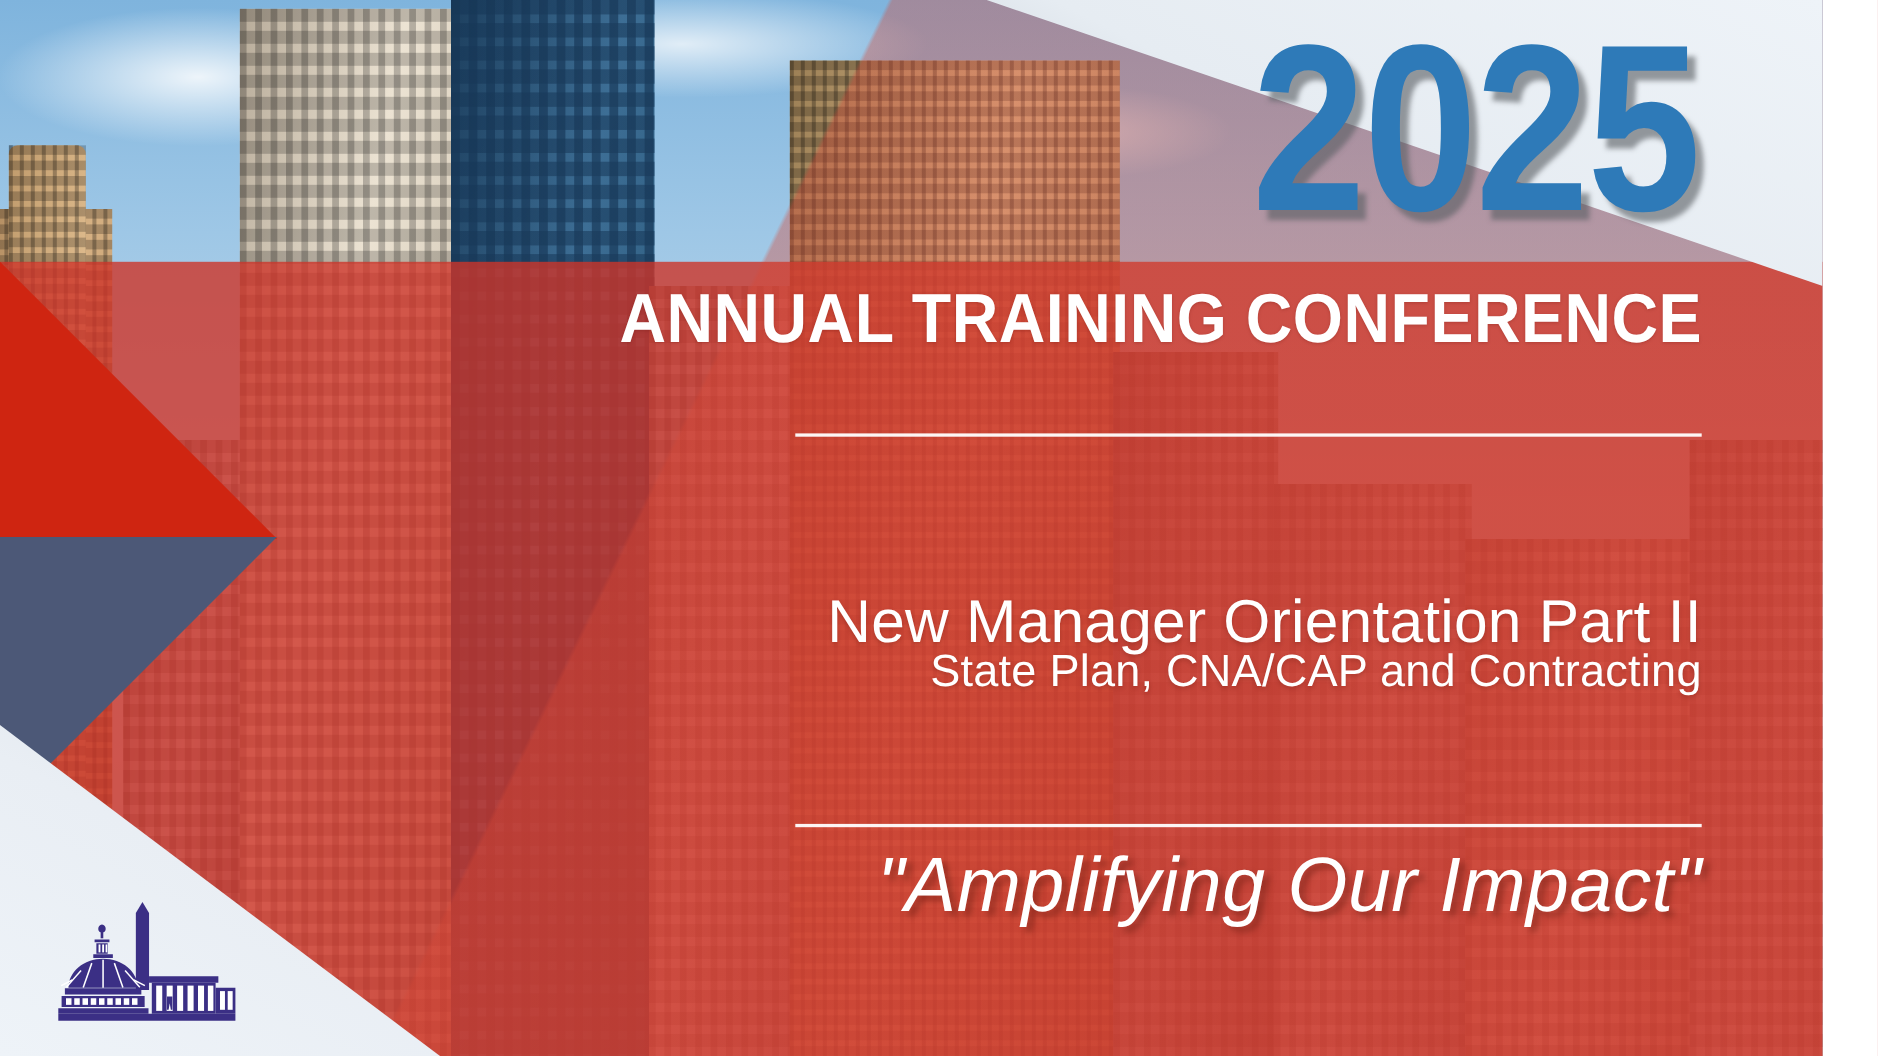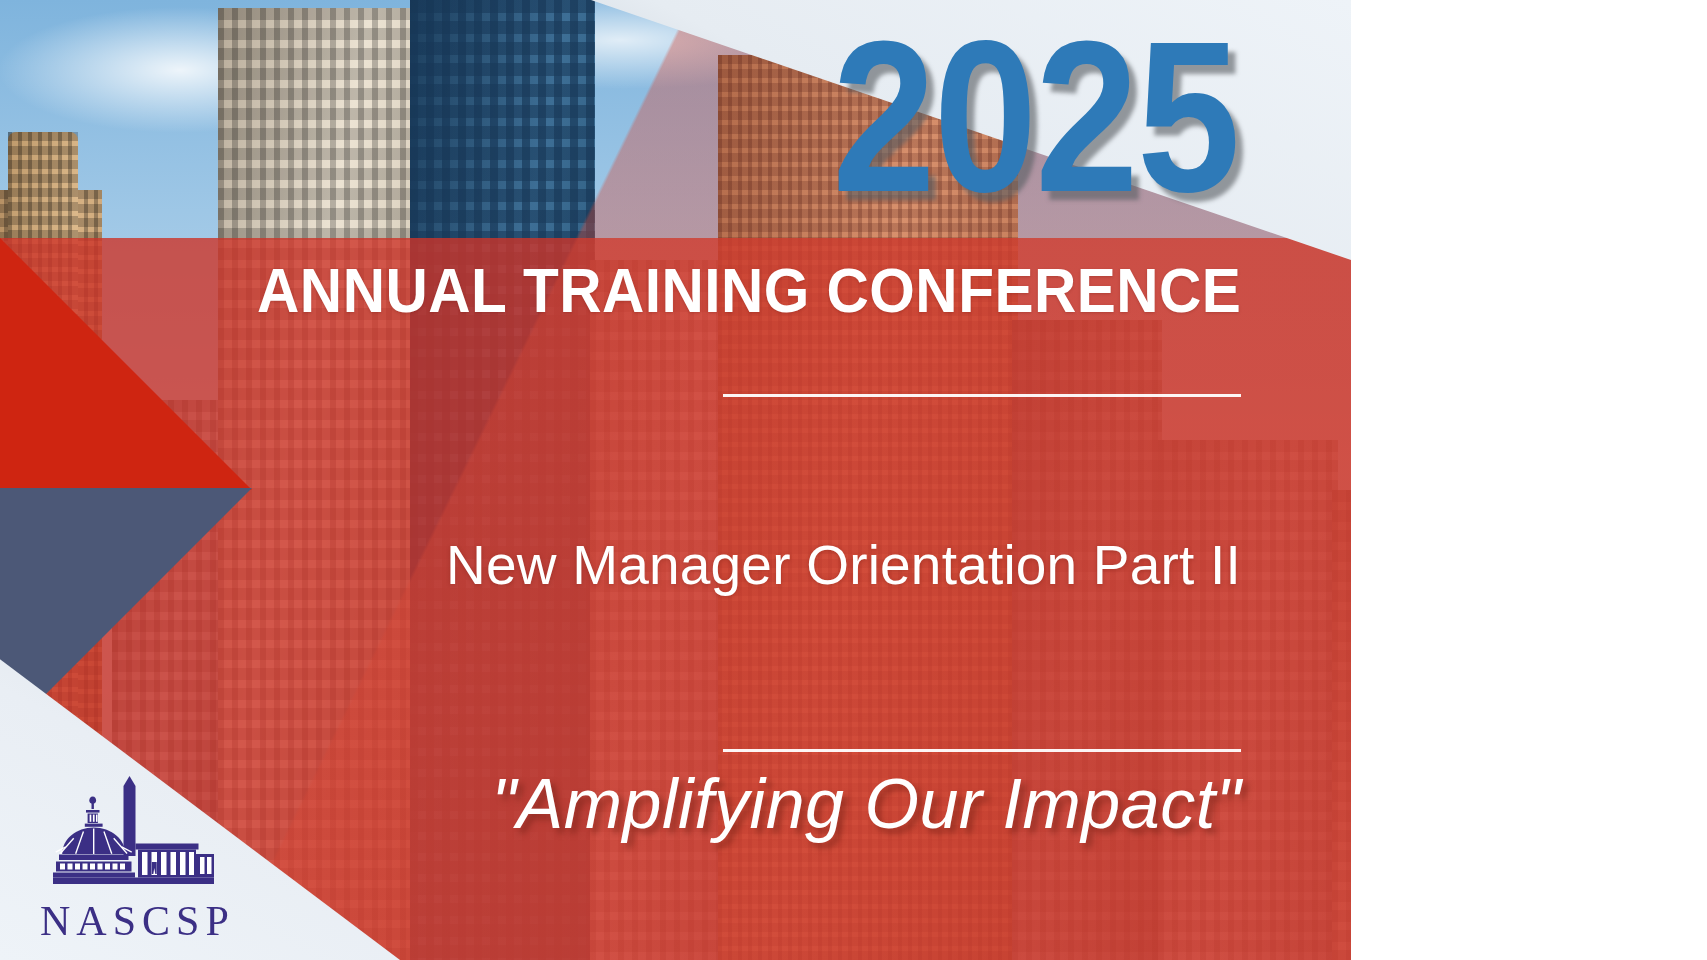--- a/index.html
+++ b/index.html
@@ -8,21 +8,21 @@
     padding: 0;
     background: #ffffff;
   }
   body {
     font-family: "Liberation Sans", sans-serif;
   }
 
   
   .slide {
     position: relative;
-    width: 1351px;
+    width: 1657px;
     height: 960px;
     overflow: hidden;
     background: #eef2f7;
   }
 
   
   .photo {
     position: absolute;
     inset: 0;
     overflow: hidden;
@@ -288,20 +288,21 @@
   <div class="corner-bl-navy"></div>
   <div class="corner-bl-white"></div>
 
   <div class="year">2025</div>
 
   <div class="headline">ANNUAL TRAINING CONFERENCE</div>
 
   <div class="rule rule-top"></div>
 
   <div class="session-title">New Manager Orientation Part II</div>
+  <div class="session-sub">State Plan, CNA/CAP and Contracting</div>
 
   <div class="rule rule-bot"></div>
 
   <div class="tagline">"Amplifying Our Impact"</div>
 
   <div class="logo">
     <span>
       <svg viewBox="0 0 186 128" xmlns="http://www.w3.org/2000/svg" aria-hidden="true">
         <g fill="#3b2f85">
 
@@ -358,16 +359,15 @@
           <path d="M162 84 h18 v23.5 h-18 Z"></path>
           <g fill="#ffffff">
             <rect x="166" y="87" width="4.5" height="17"></rect>
             <rect x="173" y="87" width="4.5" height="17"></rect>
           </g>
 
           <path d="M19 107.5 h161 v6.5 h-161 Z"></path>
         </g>
       </svg>
     </span>
-    <div class="logo-word">NASCSP</div>
   </div>
 
 </div>
 
 </body></html>

